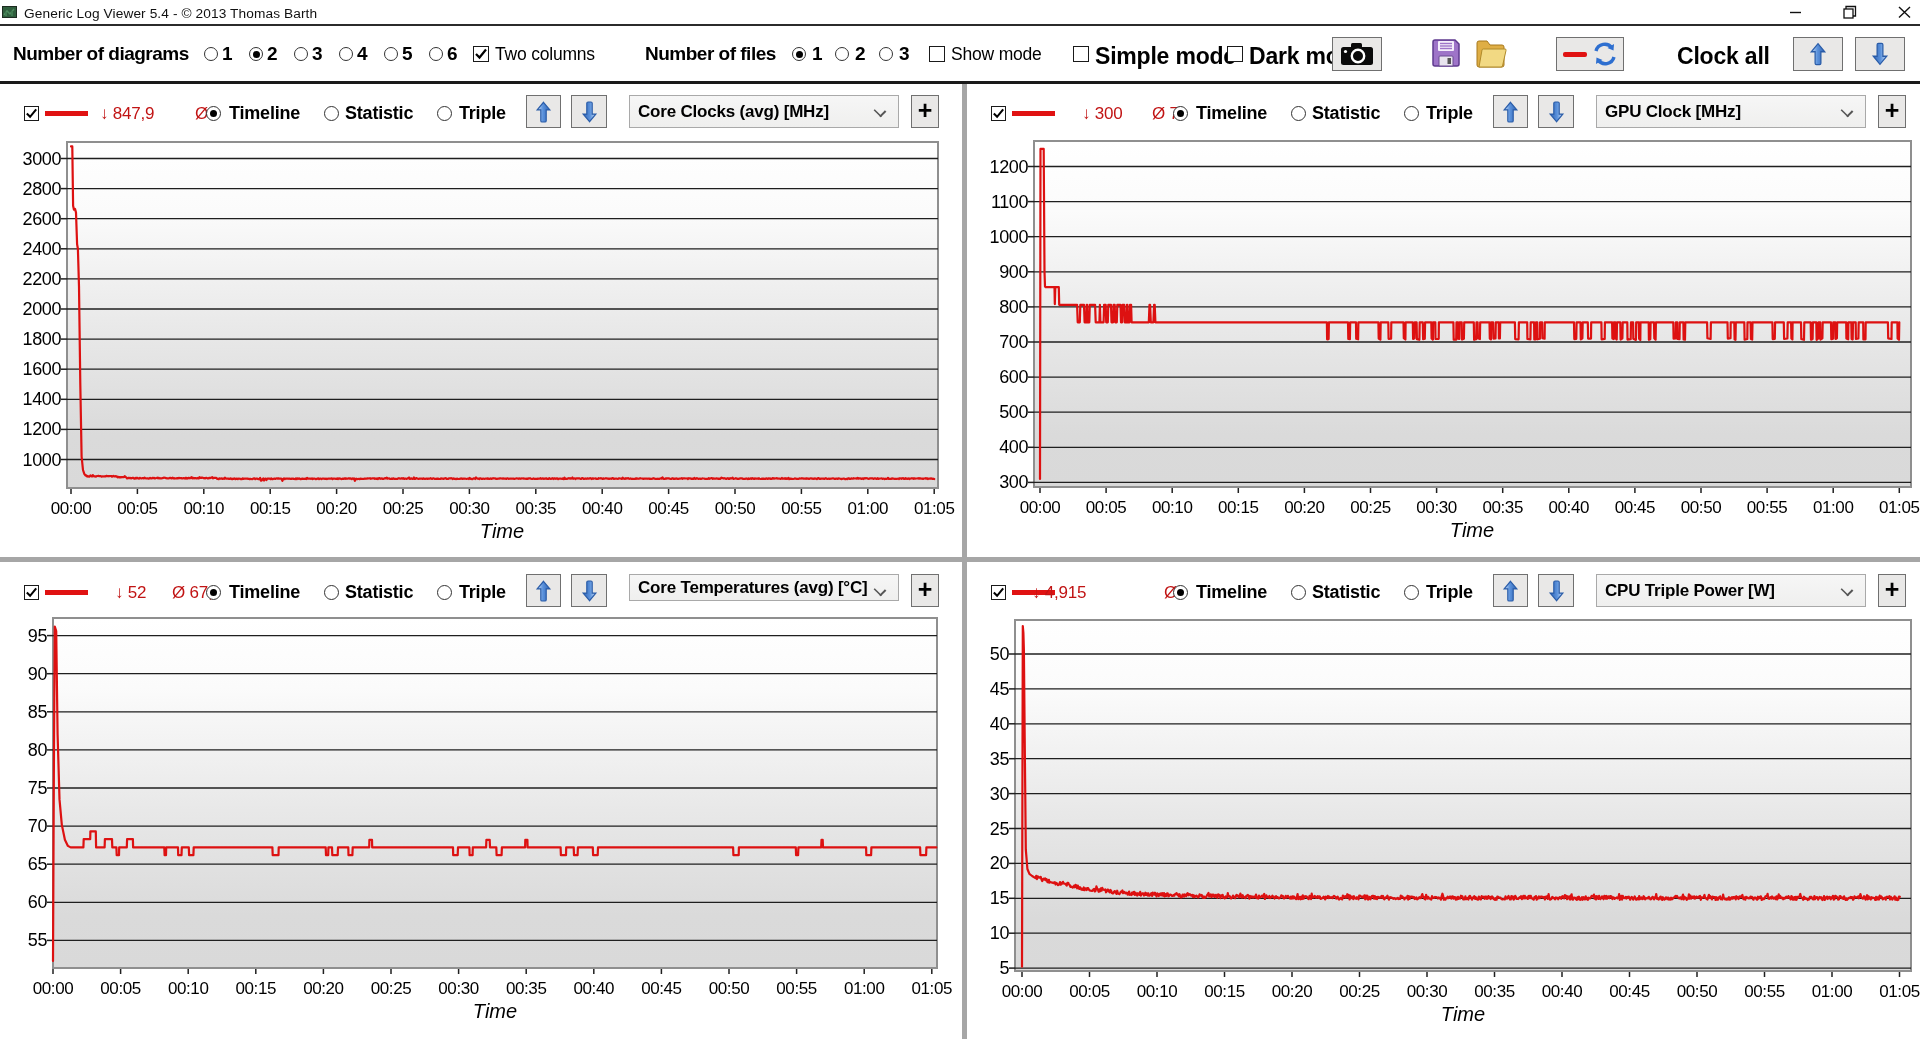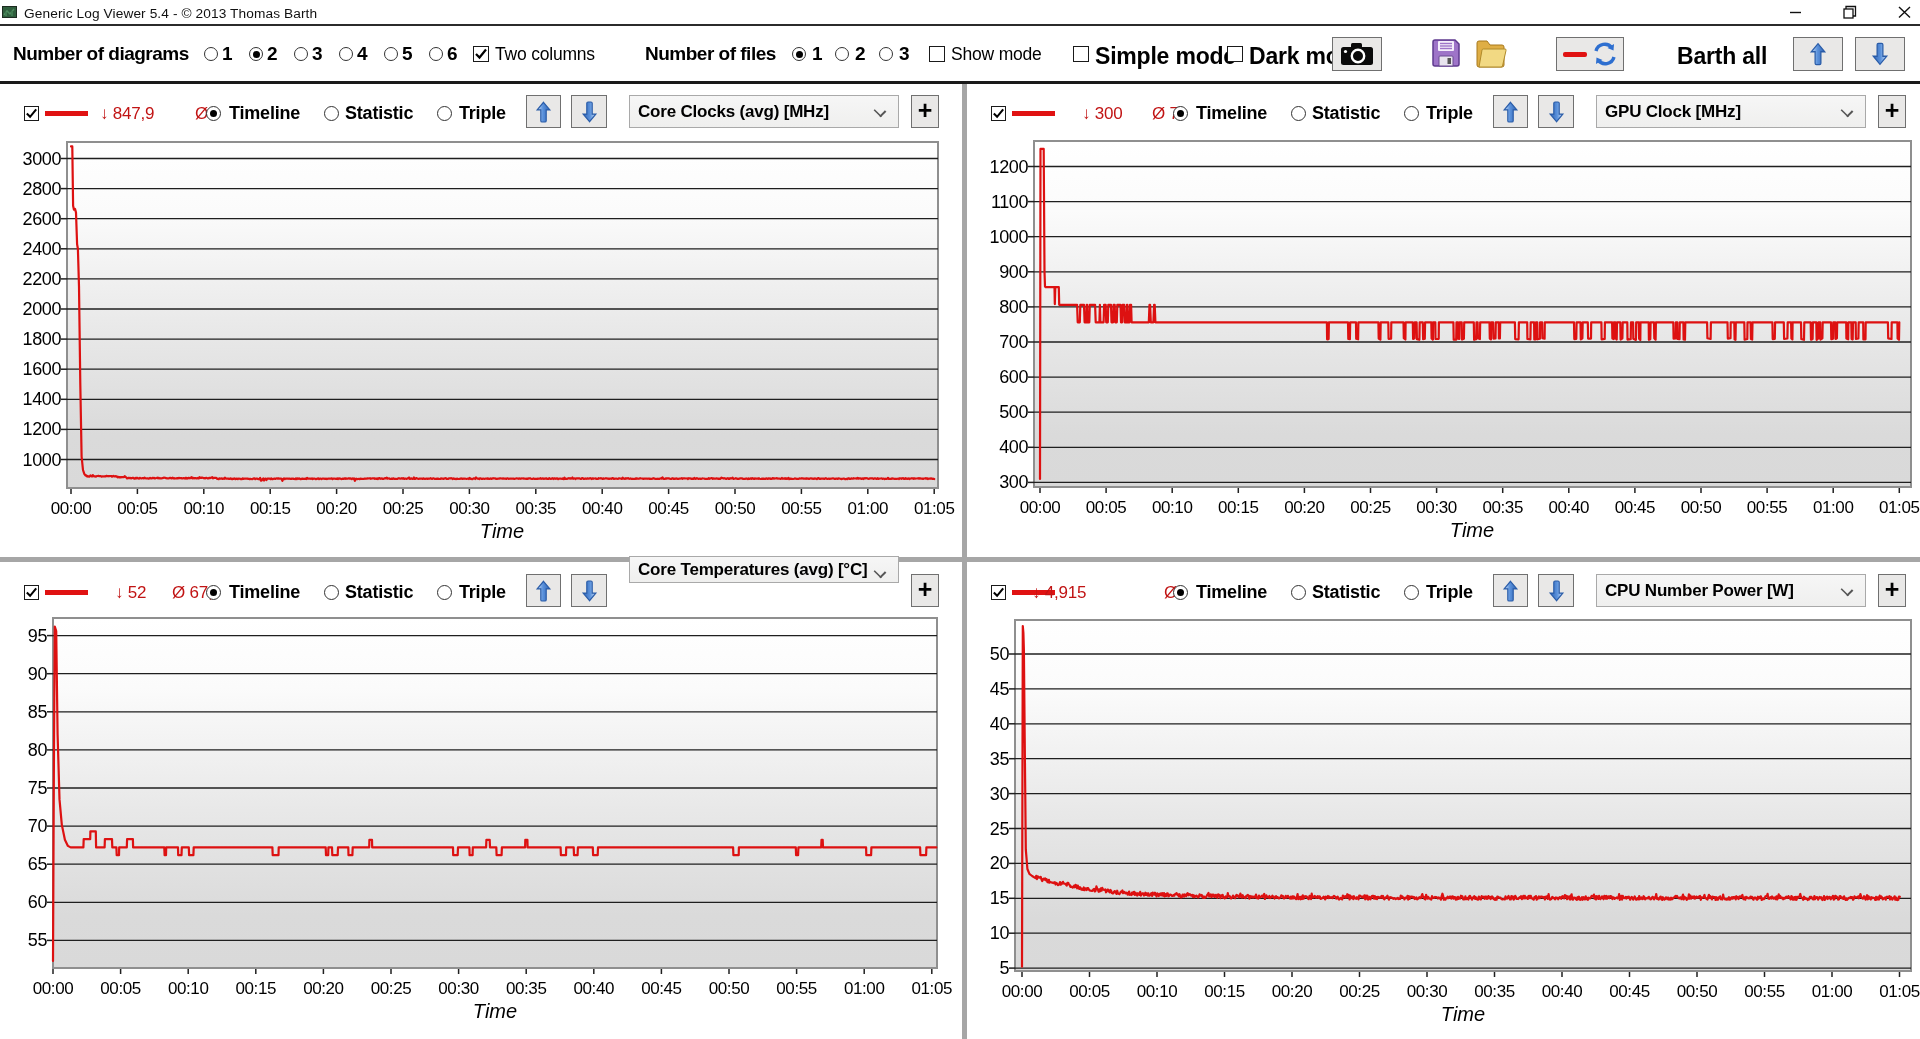--- a/index.html
+++ b/index.html
@@ -100,21 +100,21 @@
     </svg></div>
 <div class="btn" style="left:1556px;top:37px;width:68px;height:34px">
     <span style="display:inline-block;width:24px;height:5px;background:#e01212;border-radius:2px;margin-right:5px"></span>
     <svg width="26" height="26" viewBox="0 0 26 26">
       <path d="M4 10 A 9 9 0 0 1 20 7" fill="none" stroke="#2e6fd0" stroke-width="3.4"></path>
       <path d="M22 3 L21.5 9.5 L15.5 7 Z" fill="#2e6fd0"></path>
       <path d="M22 16 A 9 9 0 0 1 6 19" fill="none" stroke="#2e6fd0" stroke-width="3.4"></path>
       <path d="M4 23 L4.5 16.5 L10.5 19 Z" fill="#2e6fd0"></path>
     </svg>
   </div>
-<div class="tbl2" style="left:1677px;top:43px">Barth all</div>
+<div class="tbl2" style="left:1677px;top:43px">Clock all</div>
 <div class="btn" style="left:1793px;top:37px;width:50px;height:34px">
     <svg width="18" height="24" viewBox="0 0 20 26">
       <defs>
         <linearGradient id="bgup18" x1="0" y1="0" x2="1" y2="0">
           <stop offset="0" stop-color="#cfe2f8"></stop>
           <stop offset="0.45" stop-color="#5b92dc"></stop>
           <stop offset="1" stop-color="#2f64b5"></stop>
         </linearGradient>
       </defs>
       <path d="M10 1.5 L17.5 10.5 L13.2 10.5 L13.2 23.3 Q13.2 24.8 11.7 24.8 L8.3 24.8 Q6.8 24.8 6.8 23.3 L6.8 10.5 L2.5 10.5 Z" fill="url(#bgup18)" stroke="#2a5ca8" stroke-width="1.4"></path>
@@ -257,21 +257,21 @@
       <defs>
         <linearGradient id="bgdown17" x1="0" y1="0" x2="1" y2="0">
           <stop offset="0" stop-color="#cfe2f8"></stop>
           <stop offset="0.45" stop-color="#5b92dc"></stop>
           <stop offset="1" stop-color="#2f64b5"></stop>
         </linearGradient>
       </defs>
       <path d="M10 1.5 L17.5 10.5 L13.2 10.5 L13.2 23.3 Q13.2 24.8 11.7 24.8 L8.3 24.8 Q6.8 24.8 6.8 23.3 L6.8 10.5 L2.5 10.5 Z" fill="url(#bgdown17)" stroke="#2a5ca8" stroke-width="1.4" transform="rotate(180 10 13)"></path>
     </svg>
   </div>
-<div class="dd" style="left:629px;top:556px;width:270px;height:27px">
+<div class="dd" style="left:629px;top:574px;width:270px;height:27px">
     <span class="ddt">Core Temperatures (avg) [°C]</span>
     <span class="chev"></span>
   </div>
 <div class="btn plus" style="left:911px;top:574px;width:28px;height:33px">+</div>
 <div class="cb" style="left:991px;top:585px;width:15px;height:15px">
     <svg width="15" height="15" viewBox="0 0 16 16">
       <path d="M3 8 L6.5 11.5 L13 3.5" fill="none" stroke="#000" stroke-width="2.2"></path>
     </svg>
   </div>
 <div style="position:absolute;left:1012px;top:590px;width:43px;height:5px;background:#e01212"></div>
@@ -303,21 +303,21 @@
         <linearGradient id="bgdown17" x1="0" y1="0" x2="1" y2="0">
           <stop offset="0" stop-color="#cfe2f8"></stop>
           <stop offset="0.45" stop-color="#5b92dc"></stop>
           <stop offset="1" stop-color="#2f64b5"></stop>
         </linearGradient>
       </defs>
       <path d="M10 1.5 L17.5 10.5 L13.2 10.5 L13.2 23.3 Q13.2 24.8 11.7 24.8 L8.3 24.8 Q6.8 24.8 6.8 23.3 L6.8 10.5 L2.5 10.5 Z" fill="url(#bgdown17)" stroke="#2a5ca8" stroke-width="1.4" transform="rotate(180 10 13)"></path>
     </svg>
   </div>
 <div class="dd" style="left:1596px;top:574px;width:270px;height:33px">
-    <span class="ddt">CPU Number Power [W]</span>
+    <span class="ddt">CPU Triple Power [W]</span>
     <span class="chev"></span>
   </div>
 <div class="btn plus" style="left:1878px;top:574px;width:28px;height:33px">+</div>
 <svg width="1920" height="1039" viewBox="0 0 1920 1039" style="position:absolute;left:0;top:0;overflow:visible">
     <defs>
       <linearGradient id="gTL" x1="0" y1="0" x2="0" y2="1">
         <stop offset="0" stop-color="#ffffff"></stop>
         <stop offset="0.20" stop-color="#fbfbfb"></stop>
         <stop offset="0.55" stop-color="#e8e8e8"></stop>
         <stop offset="0.85" stop-color="#dadada"></stop>

